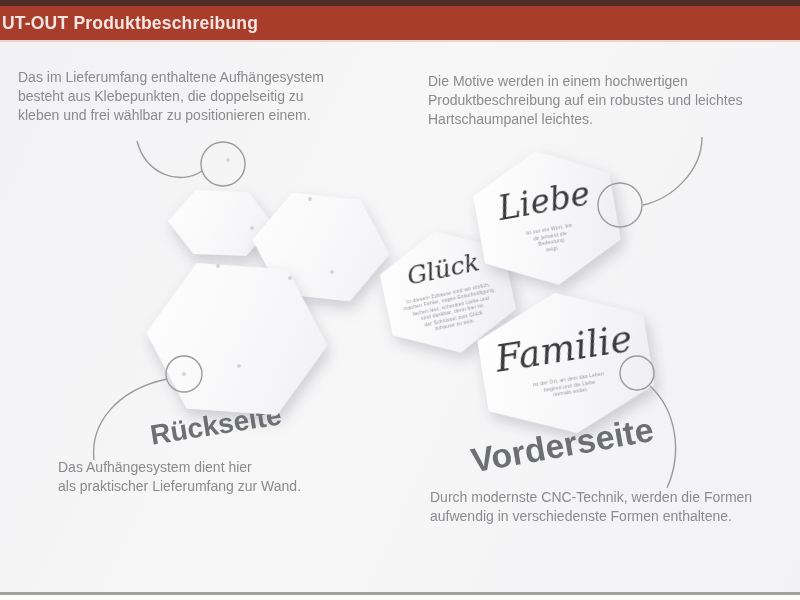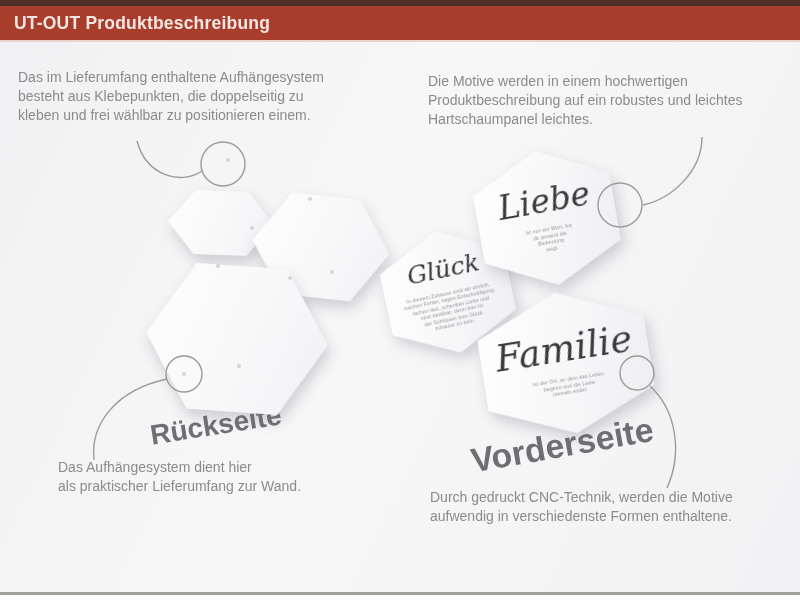--- a/index.html
+++ b/index.html
@@ -5,21 +5,21 @@
   html,body{margin:0;padding:0;}
   .stage{
     position:relative;width:800px;height:600px;overflow:hidden;
     background:linear-gradient(115deg,#f1f1f3 0%,#f7f7f8 45%,#f2f2f4 100%);
     font-family:"Liberation Sans",sans-serif;
   }
   
   .top-stripe{position:absolute;left:0;top:0;width:800px;height:6px;background:#4e2e27;}
   .header-bar{position:absolute;left:0;top:6px;width:800px;height:34px;background:#a93d2b;
     display:flex;align-items:center;}
-  .header-title{color:#f3e6e2;font-size:17.5px;font-weight:600;letter-spacing:.2px;padding-left:14px;}
+  .header-title{color:#f3e6e2;font-size:17.5px;font-weight:600;letter-spacing:.2px;padding-left:2px;}
   .header-underline{position:absolute;left:0;top:40px;width:800px;height:2px;background:#ecd3d0;}
   
   .bottom-line{position:absolute;left:0;top:592px;width:800px;height:3px;background:#a2a09b;}
   .bottom-white{position:absolute;left:0;top:595px;width:800px;height:5px;background:#fbfbfb;}
   
   .note{position:absolute;font-size:14px;line-height:19px;color:#8b8b8d;white-space:nowrap;}
   .note-tl{left:18px;top:68px;}
   .note-tr{left:428px;top:72px;}
   .note-bl{left:58px;top:458px;}
   .note-br{left:430px;top:488px;}
@@ -141,20 +141,20 @@
   </svg>
 
   <div class="section-label label-back">Rückseite</div>
   <div class="section-label label-front">Vorderseite</div>
 
   <div class="note note-bl">
     <div>Das Aufhängesystem dient hier</div>
     <div>als praktischer Lieferumfang zur Wand.</div>
   </div>
   <div class="note note-br">
-    <div>Durch gedruckt CNC-Technik, werden die Motive</div>
+    <div>Durch modernste CNC-Technik, werden die Formen</div>
     <div>aufwendig in verschiedenste Formen enthaltene.</div>
   </div>
 
   <div class="bottom-line"></div>
   <div class="bottom-white"></div>
 
 </div>
 
 </body></html>

